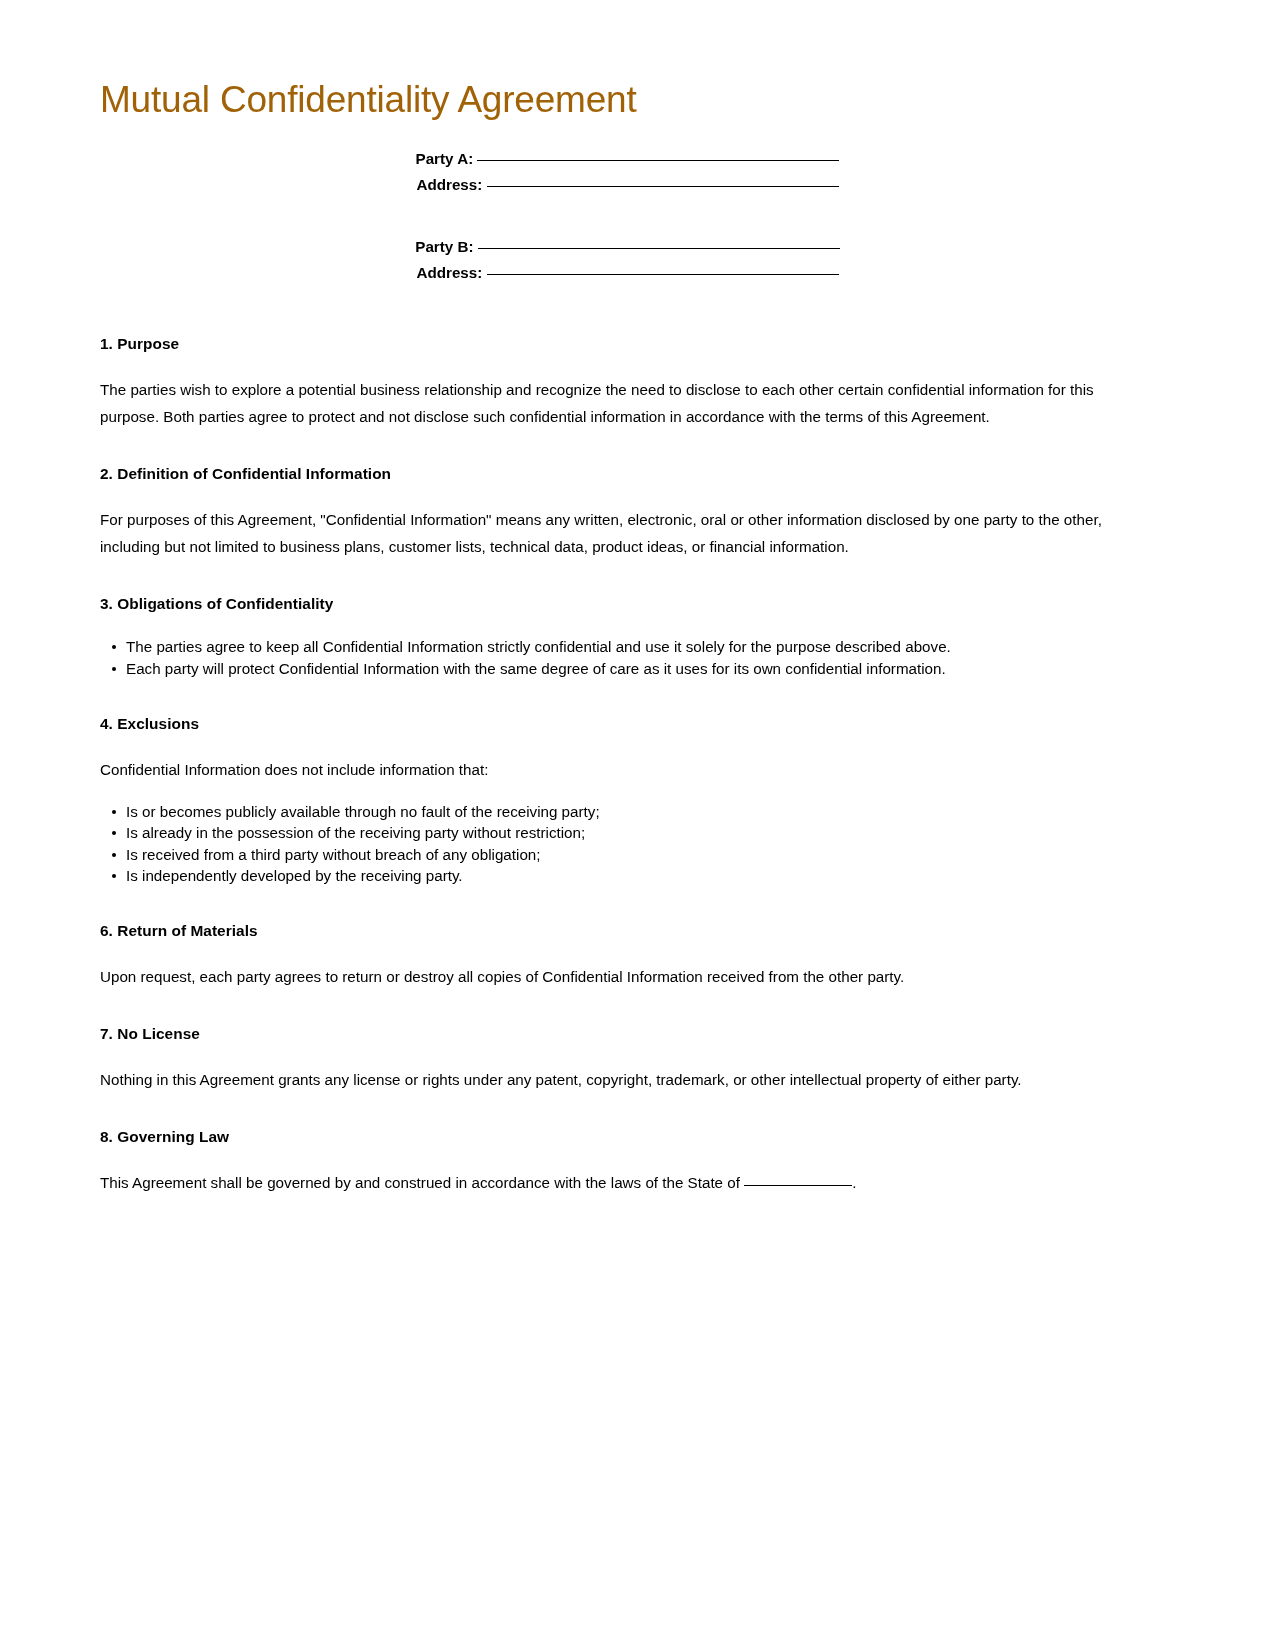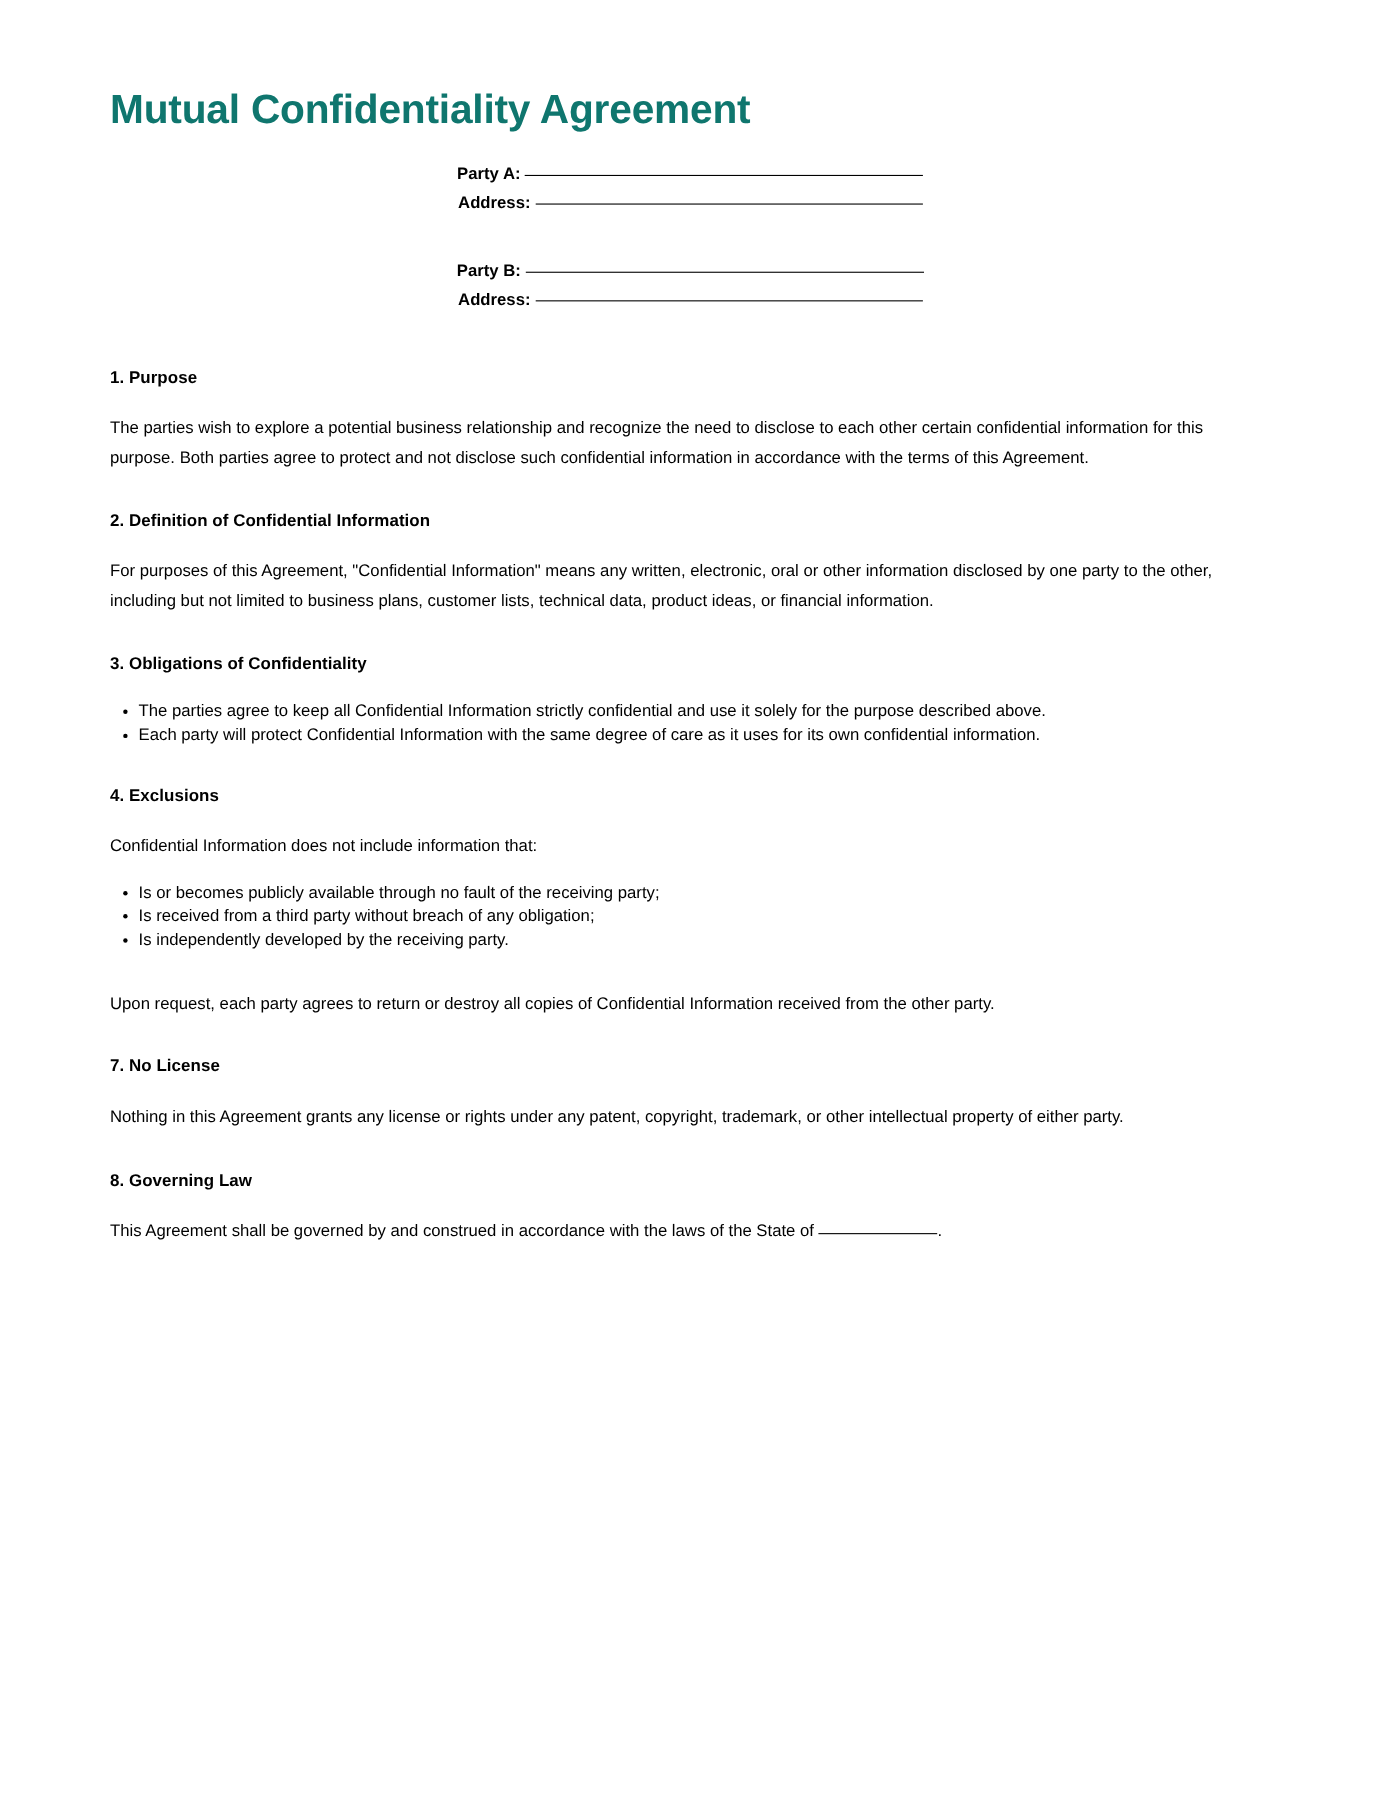--- a/index.html
+++ b/index.html
@@ -18,25 +18,25 @@
   .page {
     position: relative;
     width: 1263px;
     height: 1644px;
     background: #ffffff;
     box-sizing: border-box;
     padding: 78px 108px 0 100px;
   }
   .doc-title {
     font-size: 37px;
-    font-weight: bold;
+    font-weight: normal;
     line-height: 1.18;
     letter-spacing: -0.2px;
     margin: 0 0 24px 0;
-    color: #0f766e;
+    color: #a16207;
   }
   .intro {
     font-size: 15.2px;
     line-height: 1.5;
     margin: 0 0 32px 0;
   }
   .party-block {
     margin: 0 0 22px 0;
   }
   .party-line {
@@ -162,27 +162,29 @@
       <li>The parties agree to keep all Confidential Information strictly confidential and use it solely for the purpose described above.</li>
       <li>Each party will protect Confidential Information with the same degree of care as it uses for its own confidential information.</li>
     </ul>
   </div>
 
   <div class="section">
     <h2 class="section-head">4. Exclusions</h2>
     <p class="lead-in">Confidential Information does not include information that:</p>
     <ul class="bullets">
       <li>Is or becomes publicly available through no fault of the receiving party;</li>
+      <li>Is already in the possession of the receiving party without restriction;</li>
       <li>Is received from a third party without breach of any obligation;</li>
       <li>Is independently developed by the receiving party.</li>
     </ul>
   </div>
 
 
   <div class="section">
+    <h2 class="section-head">6. Return of Materials</h2>
     <p class="body-text">Upon request, each party agrees to return or destroy all copies of Confidential Information received from the other party.</p>
   </div>
 
   <div class="section">
     <h2 class="section-head">7. No License</h2>
     <p class="body-text">Nothing in this Agreement grants any license or rights under any patent, copyright, trademark, or other intellectual property of either party.</p>
   </div>
 
   <div class="section">
     <h2 class="section-head">8. Governing Law</h2>

